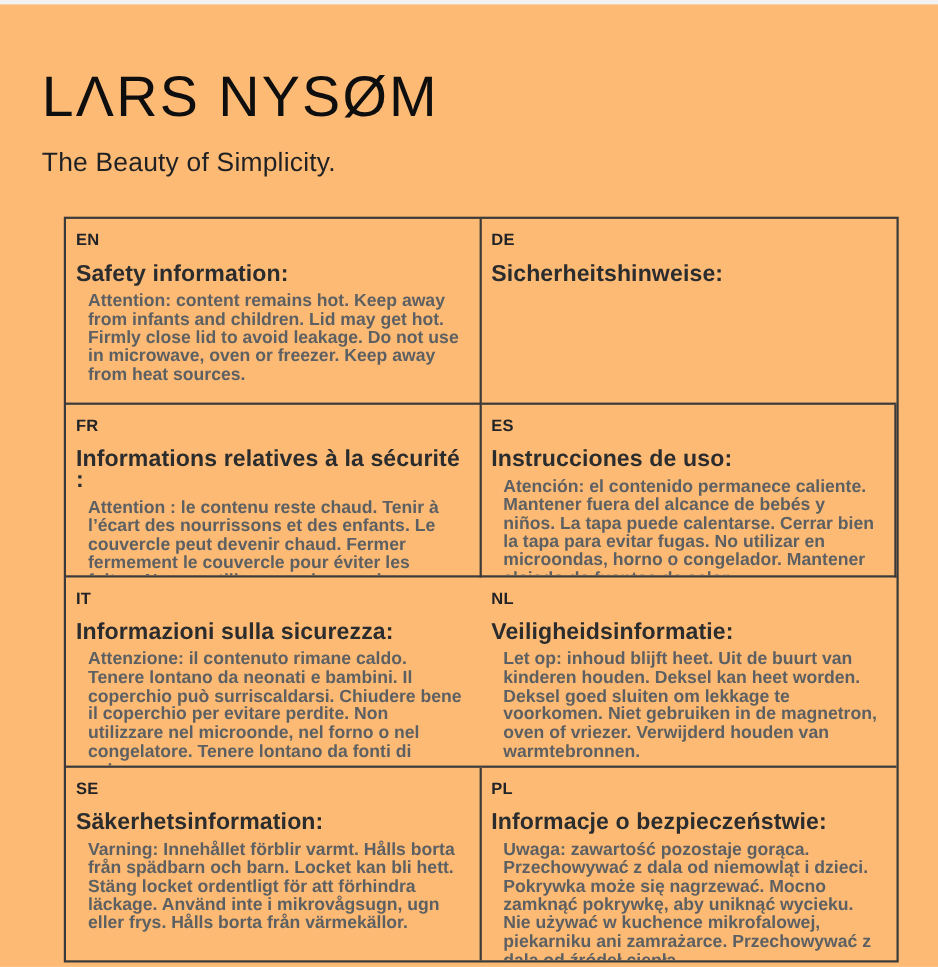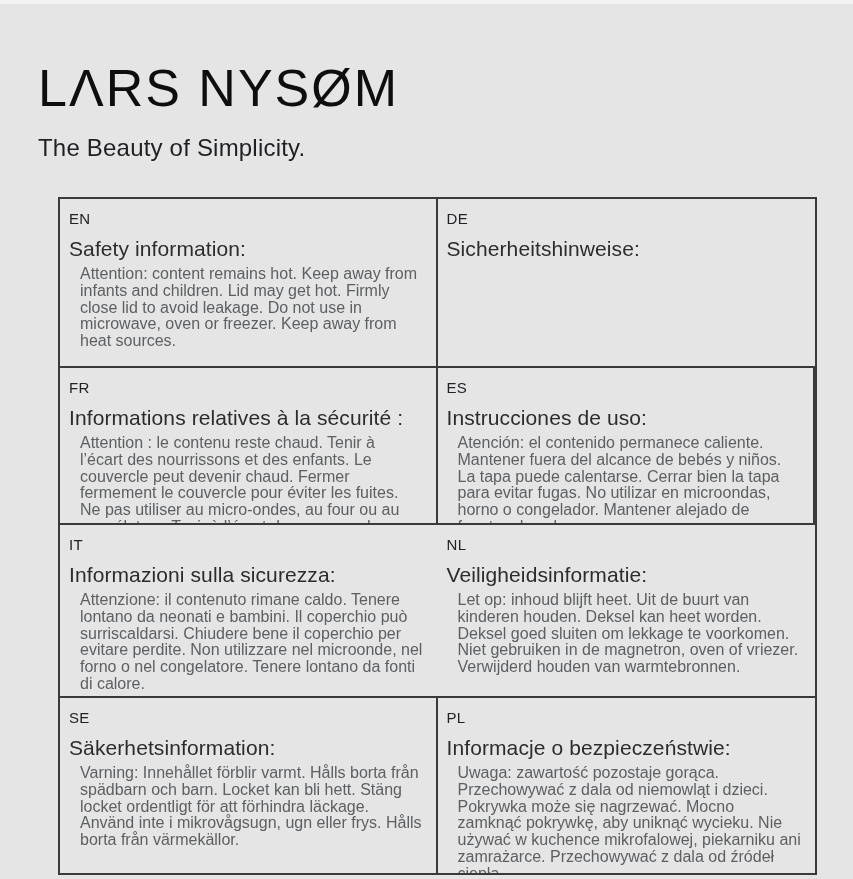--- a/index.html
+++ b/index.html
@@ -4,21 +4,21 @@
 <style>
   html, body {
     margin: 0;
     padding: 0;
     background: #ffffff;
   }
   .page {
     position: relative;
     width: 853px;
     height: 879px;
-    background: #e5e5e5;
+    background: #fdba74;
     font-family: "Liberation Sans", "DejaVu Sans", sans-serif;
     overflow: hidden;
   }
   .top-strip {
     position: absolute;
     top: 0; left: 0;
     width: 100%;
     height: 4px;
     background: #f2f2f2;
   }
@@ -53,20 +53,21 @@
     box-sizing: border-box;
     border: 2px solid #3a3a3a;
     display: grid;
     grid-template-columns: 1fr 1fr;
     grid-template-rows: 169px 157px 173px 1fr;
   }
   .cell {
     box-sizing: border-box;
     padding: 12px 8px 4px 9px;
     overflow: hidden;
+    font-weight: bold;
   }
   .cell.col-left  { border-right: 2px solid #3a3a3a; }
   .cell.row-inner { border-bottom: 2px solid #3a3a3a; }
   .lang-code {
     font-size: 15px;
     line-height: 16px;
     color: #222326;
     letter-spacing: 0.3px;
   }
   .cell-heading {

